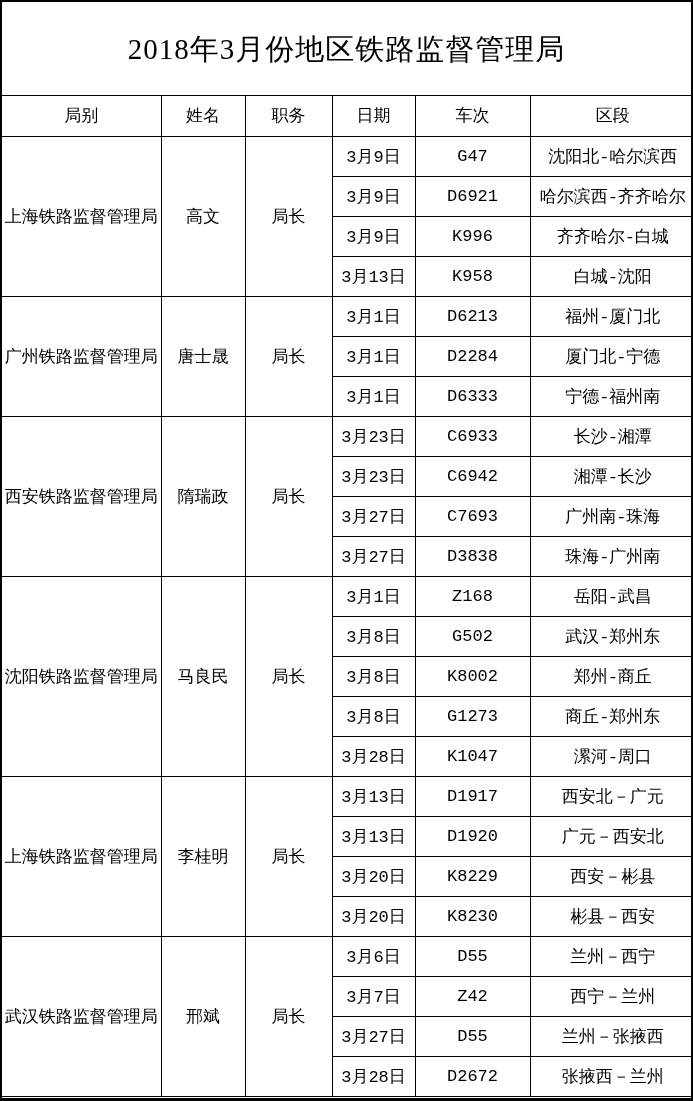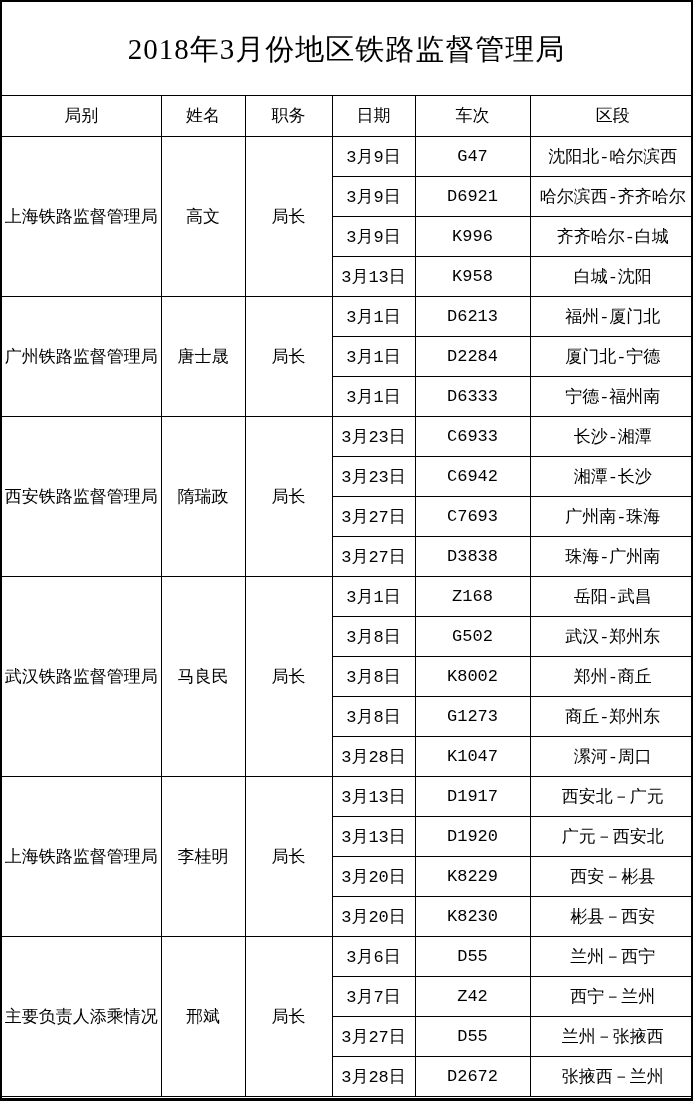--- a/index.html
+++ b/index.html
@@ -154,21 +154,21 @@
           <td class="mono">3月27日</td>
           <td class="mono">C7693</td>
           <td class="mono">广州南-珠海</td>
         </tr>
         <tr>
           <td class="mono">3月27日</td>
           <td class="mono">D3838</td>
           <td class="mono">珠海-广州南</td>
         </tr>
         <tr>
-          <td rowspan="5" class="bureau">武汉铁路监督管理局</td>
+          <td rowspan="5" class="bureau">沈阳铁路监督管理局</td>
           <td rowspan="5">马良民</td>
           <td rowspan="5">局长</td>
           <td class="mono">3月1日</td>
           <td class="mono">Z168</td>
           <td class="mono">岳阳-武昌</td>
         </tr>
         <tr>
           <td class="mono">3月8日</td>
           <td class="mono">G502</td>
           <td class="mono">武汉-郑州东</td>
@@ -205,21 +205,21 @@
           <td class="mono">3月20日</td>
           <td class="mono">K8229</td>
           <td class="mono">西安－彬县</td>
         </tr>
         <tr>
           <td class="mono">3月20日</td>
           <td class="mono">K8230</td>
           <td class="mono">彬县－西安</td>
         </tr>
         <tr>
-          <td rowspan="4" class="bureau">主要负责人添乘情况</td>
+          <td rowspan="4" class="bureau">武汉铁路监督管理局</td>
           <td rowspan="4">邢斌</td>
           <td rowspan="4">局长</td>
           <td class="mono">3月6日</td>
           <td class="mono">D55</td>
           <td class="mono">兰州－西宁</td>
         </tr>
         <tr>
           <td class="mono">3月7日</td>
           <td class="mono">Z42</td>
           <td class="mono">西宁－兰州</td>

